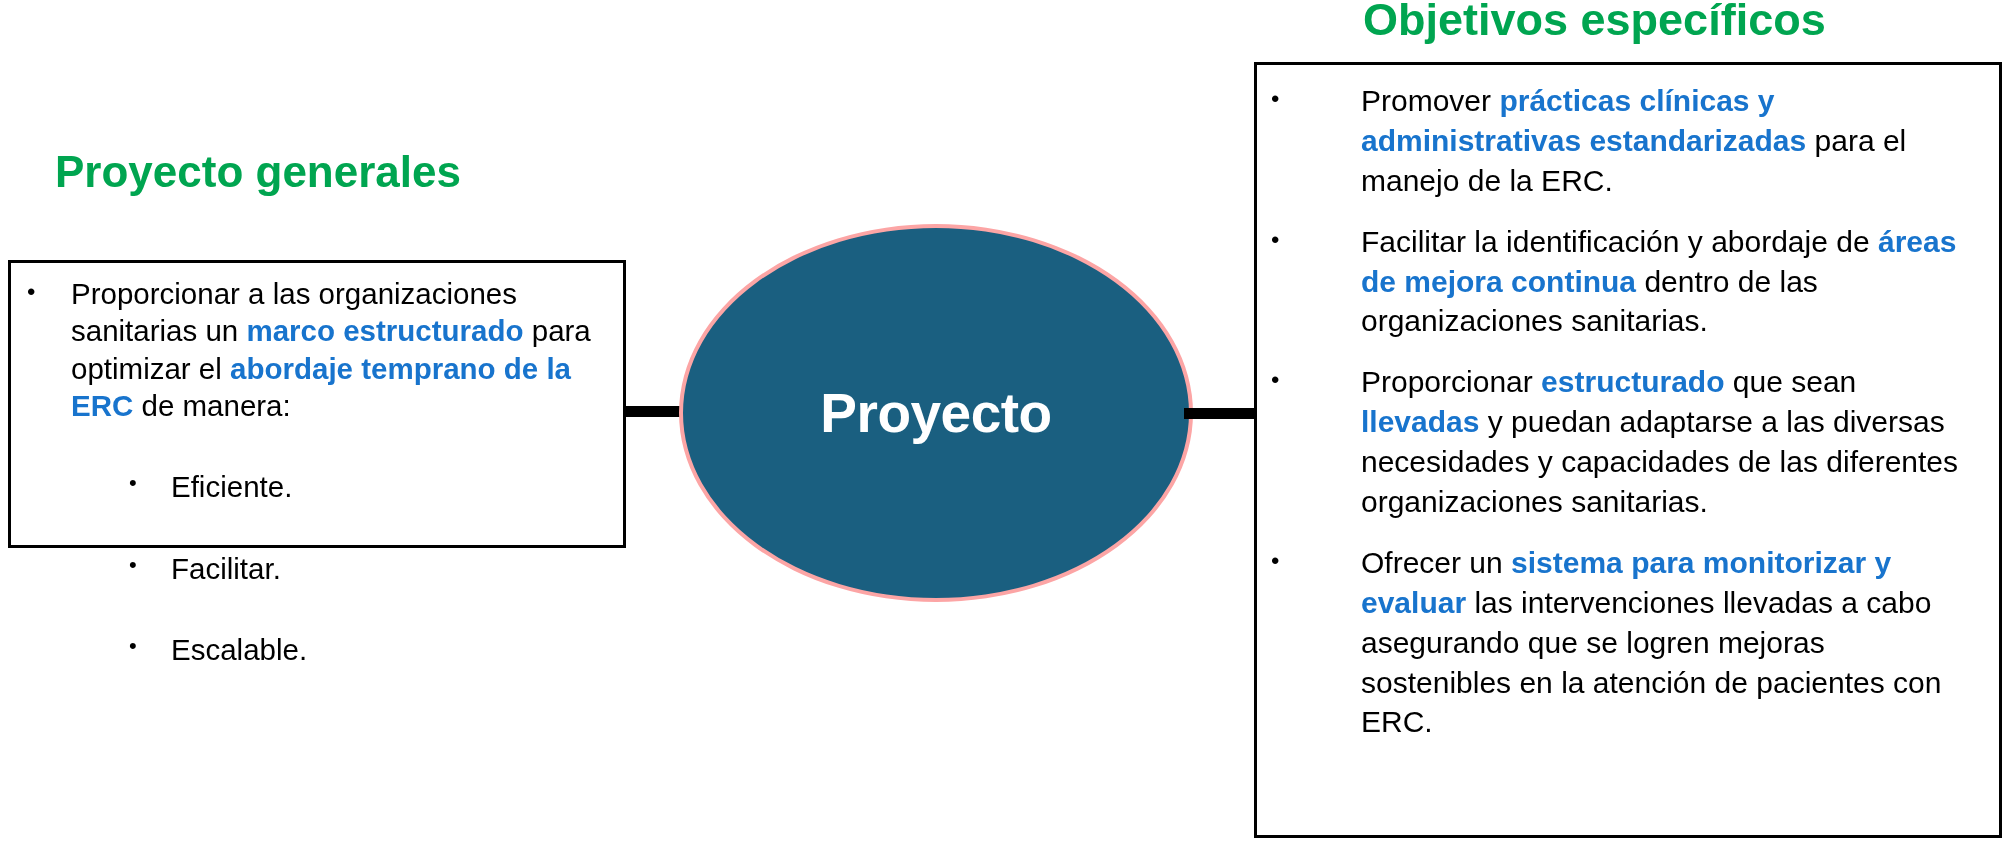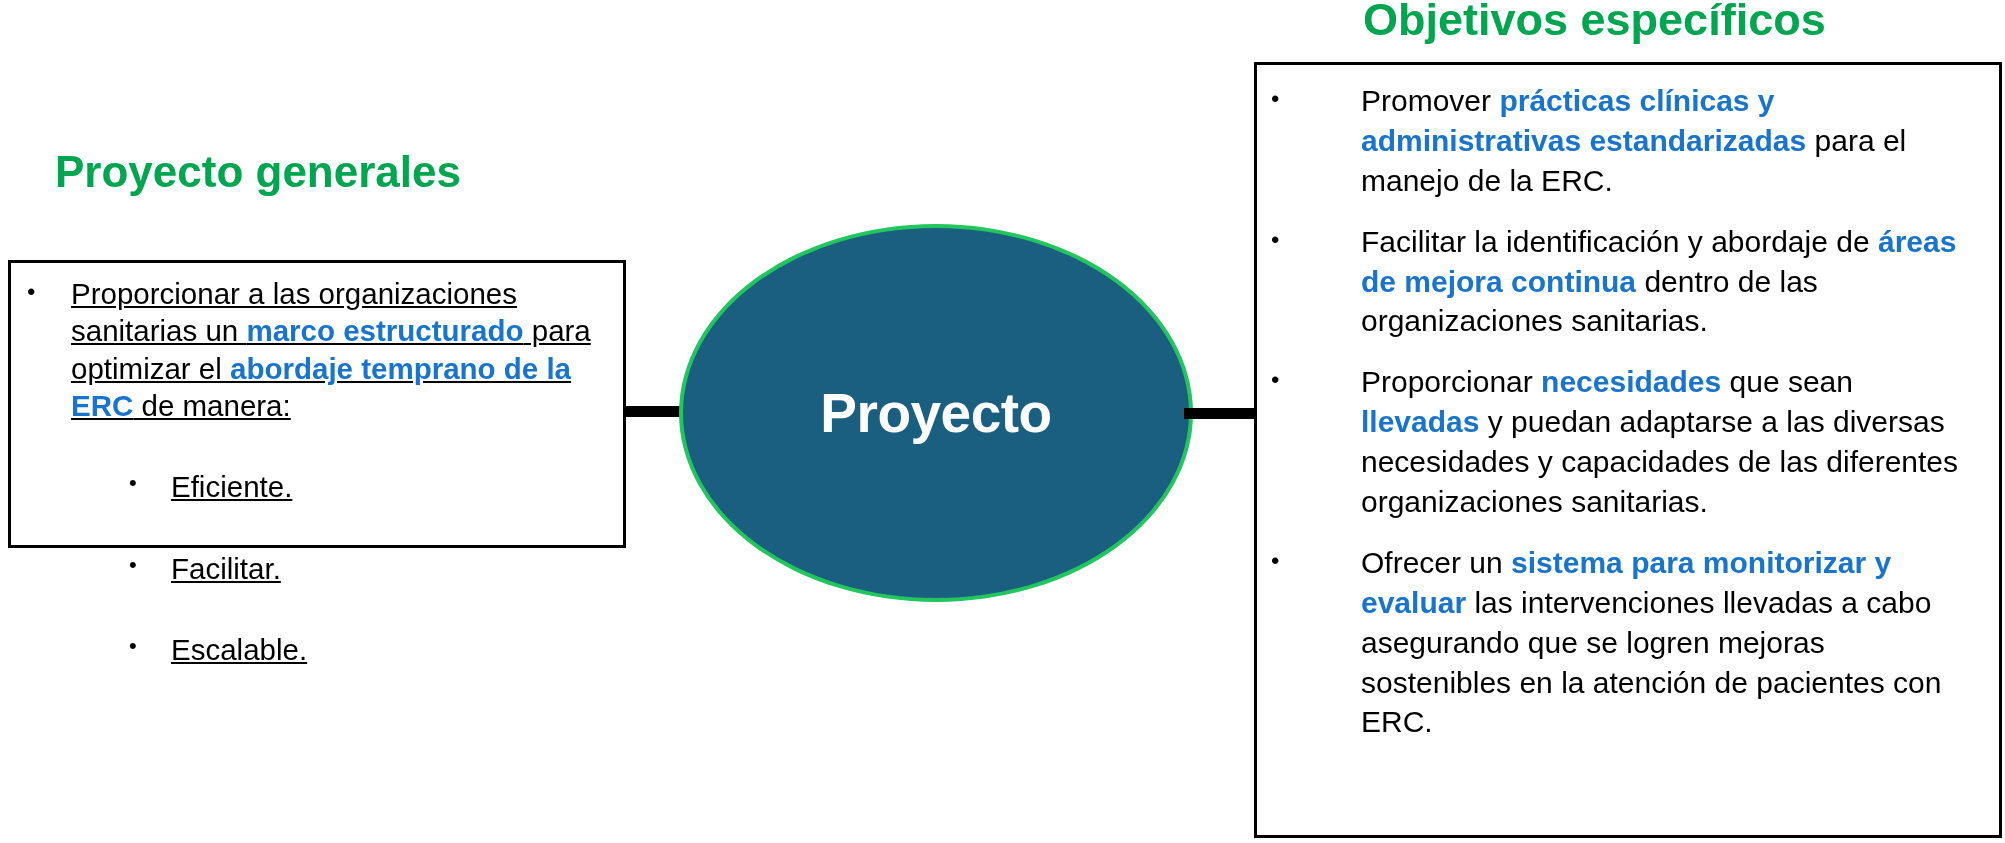--- a/index.html
+++ b/index.html
@@ -83,21 +83,21 @@
 
   
   #list-general {
     padding: 12px 14px 0 16px;
   }
   #list-general > li {
     font-size: 29.5px;
     line-height: 1.265;
   }
   #list-general > li > .bullet-dot { font-size: 24px; top: 2px; }
-  #list-general > li > .bullet-text { margin-left: 44px; text-decoration: underline; }
+  #list-general > li > .bullet-text { margin-left: 44px; }
 
   
   ul.sublist {
     list-style: none;
     margin: 2px 0 0 0;
     padding: 0 0 0 58px;
   }
   ul.sublist > li {
     position: relative;
     font-size: 29.5px;
@@ -128,21 +128,21 @@
 
   
   #ellipse-node {
     position: absolute;
     left: 679px;
     top: 224px;
     width: 514px;
     height: 378px;
     border-radius: 50%;
     background: #1A5F80;
-    border: 4px solid #22c55e;
+    border: 4px solid #fca5a5;
     box-sizing: border-box;
     display: flex;
     flex-direction: column;
     align-items: center;
     justify-content: center;
     color: #ffffff;
     font-weight: bold;
     font-size: 55px;
     line-height: 1.18;
     text-align: center;
@@ -205,21 +205,21 @@
       <li>
         <span class="bullet-dot">•</span>
         <span class="bullet-text"><span><span>Promover </span><b class="hl">prácticas clínicas y administrativas estandarizadas</b><span> para el manejo de la ERC.</span></span></span>
       </li>
       <li>
         <span class="bullet-dot">•</span>
         <span class="bullet-text"><span><span>Facilitar la identificación y abordaje de </span><b class="hl">áreas de mejora continua</b><span> dentro de las organizaciones sanitarias.</span></span></span>
       </li>
       <li>
         <span class="bullet-dot">•</span>
-        <span class="bullet-text"><span><span>Proporcionar </span><b class="hl">necesidades</b><span> que sean </span><b class="hl">llevadas</b><span> y puedan adaptarse a las diversas necesidades y capacidades de las diferentes organizaciones sanitarias.</span></span></span>
+        <span class="bullet-text"><span><span>Proporcionar </span><b class="hl">estructurado</b><span> que sean </span><b class="hl">llevadas</b><span> y puedan adaptarse a las diversas necesidades y capacidades de las diferentes organizaciones sanitarias.</span></span></span>
       </li>
       <li>
         <span class="bullet-dot">•</span>
         <span class="bullet-text"><span><span>Ofrecer un </span><b class="hl">sistema para monitorizar y evaluar</b><span> las intervenciones llevadas a cabo asegurando que se logren mejoras sostenibles en la atención de pacientes con ERC.</span></span></span>
       </li>
     </ul>
   </div>
 
 </div>
 

